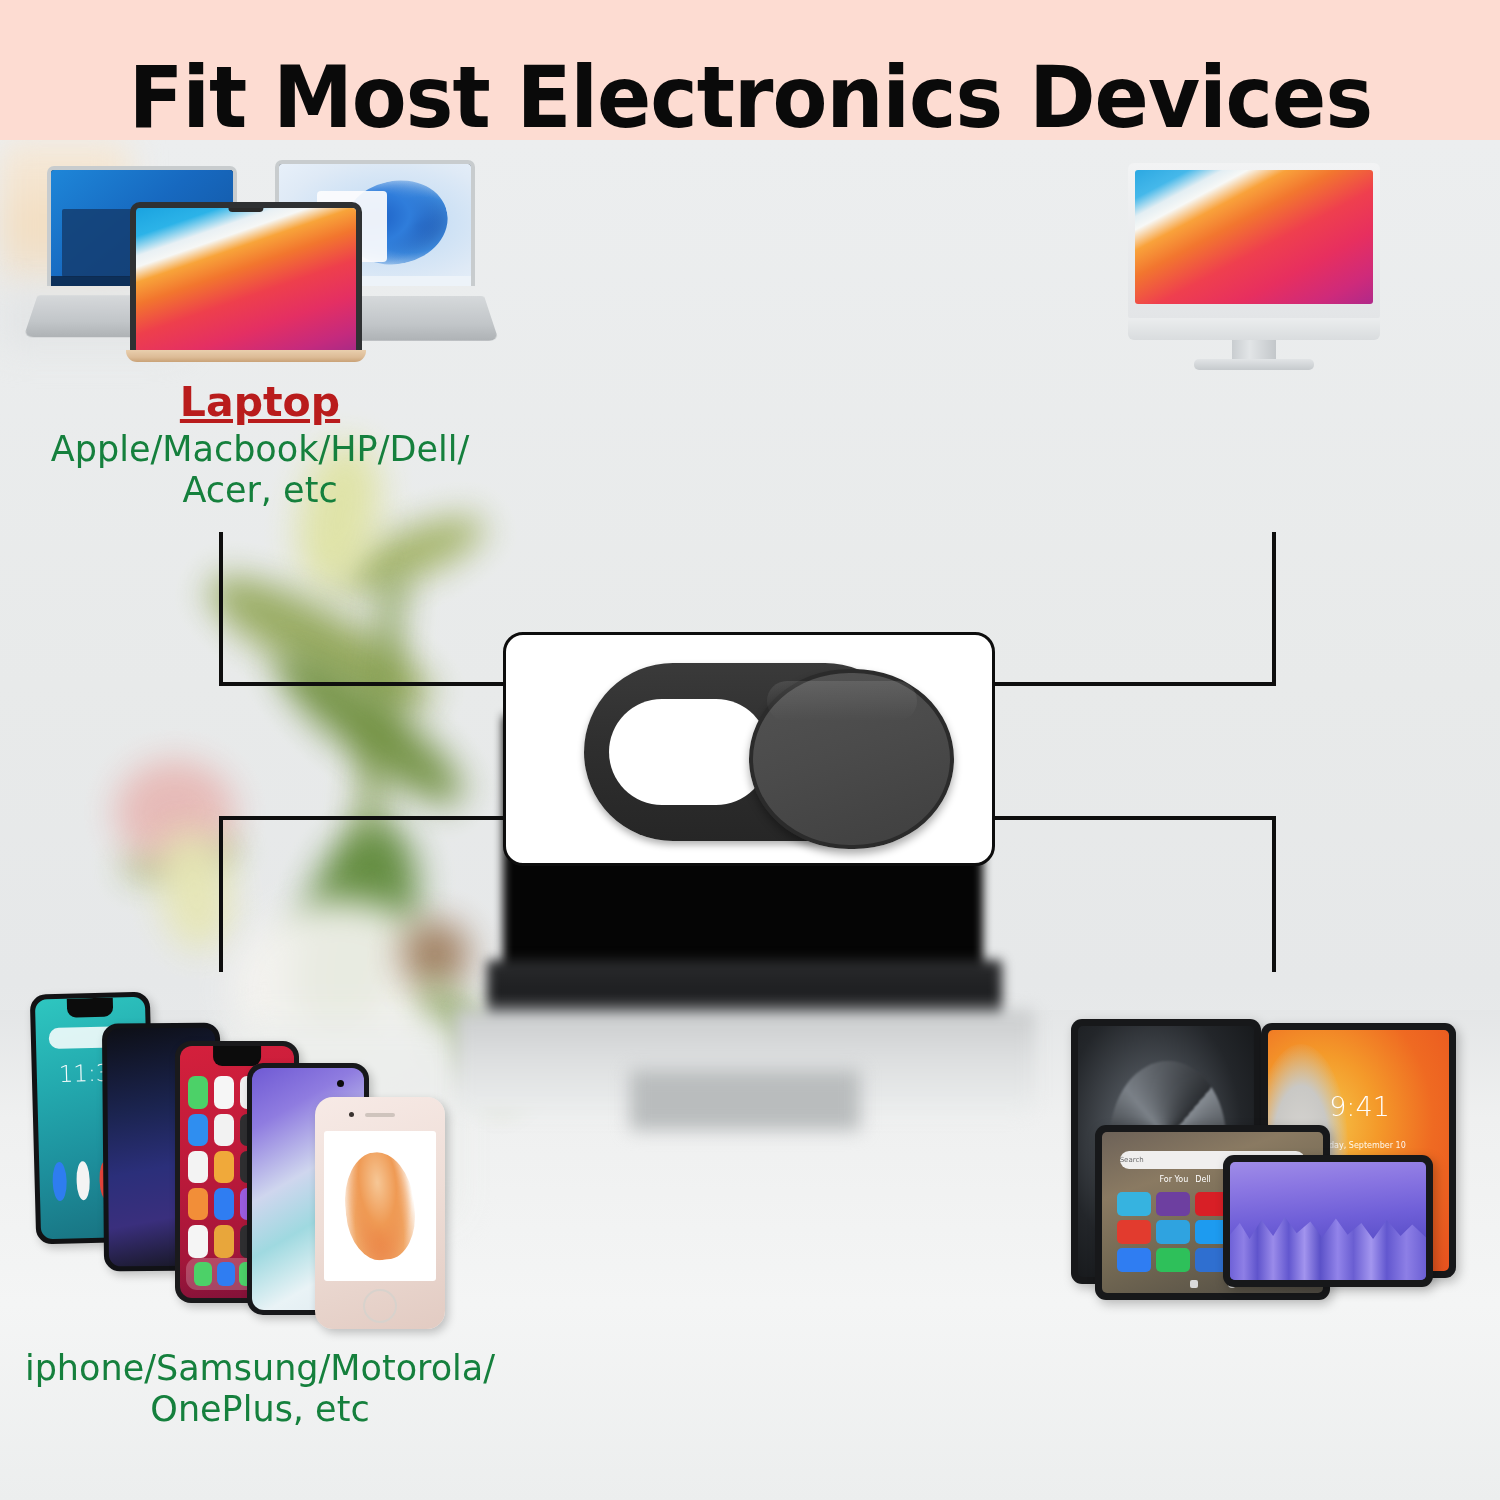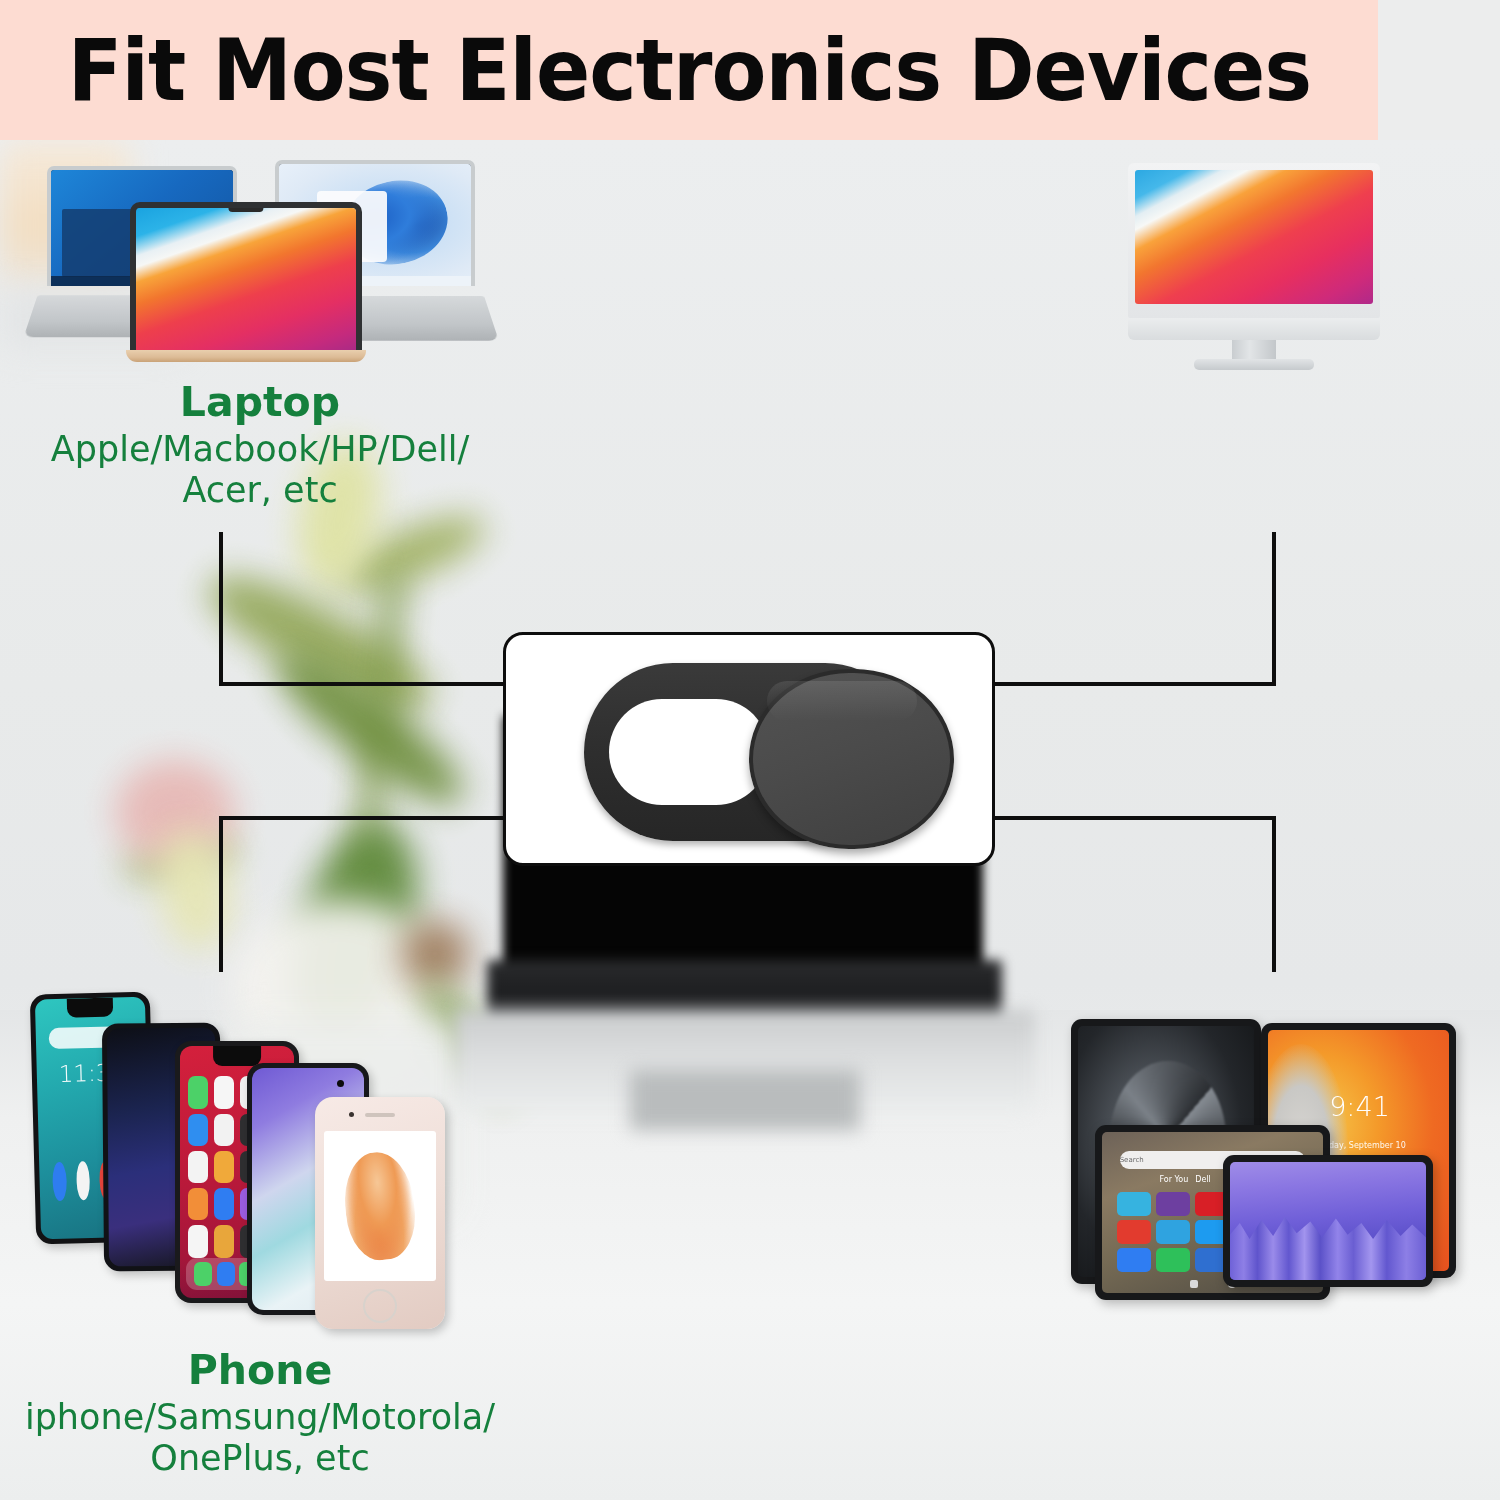--- a/index.html
+++ b/index.html
@@ -103,24 +103,24 @@
     left: 630px; top: 1070px;
     width: 230px; height: 60px;
     background: #b9bcbd;
     filter: blur(9px);
   }
 
   
   .banner {
     position: absolute;
     left: 0; top: 0;
-    width: 1378px; height: 140px;
+    width: 1500px; height: 140px;
     background: #fddcd2;
     display: flex;
-    align-items: center;
+    align-items: flex-end;
     justify-content: center;
   }
   .banner-title {
     font-family: "DejaVu Sans", sans-serif;
     font-weight: 700;
     font-size: 86px;
     letter-spacing: -1px;
     color: #0a0a0a;
     transform: scaleX(.93);
     white-space: nowrap;
@@ -129,23 +129,24 @@
 
   
   .conn { position: absolute; background: #0e0e0e; }
 
   
   .label-block { position: absolute; text-align: center; }
   .label-title {
     font-family: "DejaVu Sans", sans-serif;
     font-weight: 700;
     font-size: 41px;
-    color: #15803d;
+    color: #b91c1c;
     line-height: 1.1;
     margin-bottom: 4px;
+    text-decoration: underline;
   }
   .label-sub {
     font-family: "DejaVu Sans", sans-serif;
     font-weight: 400;
     font-size: 35px;
     color: #15803d;
     line-height: 1.18;
     white-space: pre-line;
   }
   #label-laptop   { left: 25px;   top: 380px;  width: 470px; }
@@ -673,19 +674,18 @@
   </div>
 
   <div class="label-block" id="label-laptop">
     <div class="label-title">Laptop</div>
     <div class="label-sub">Apple/Macbook/HP/Dell/
 Acer, etc</div>
   </div>
 
 
   <div class="label-block" id="label-phone">
-    <div class="label-title">Phone</div>
     <div class="label-sub">iphone/Samsung/Motorola/
 OnePlus, etc</div>
   </div>
 
 
 </div>
 
 </body></html>

